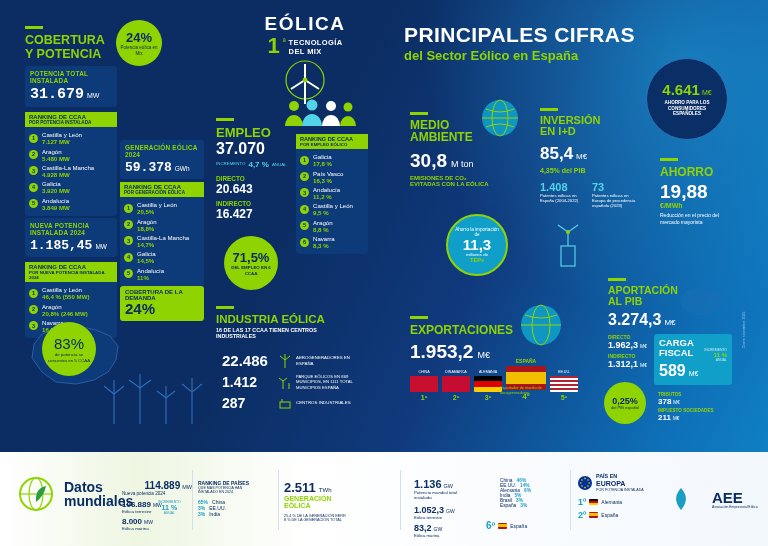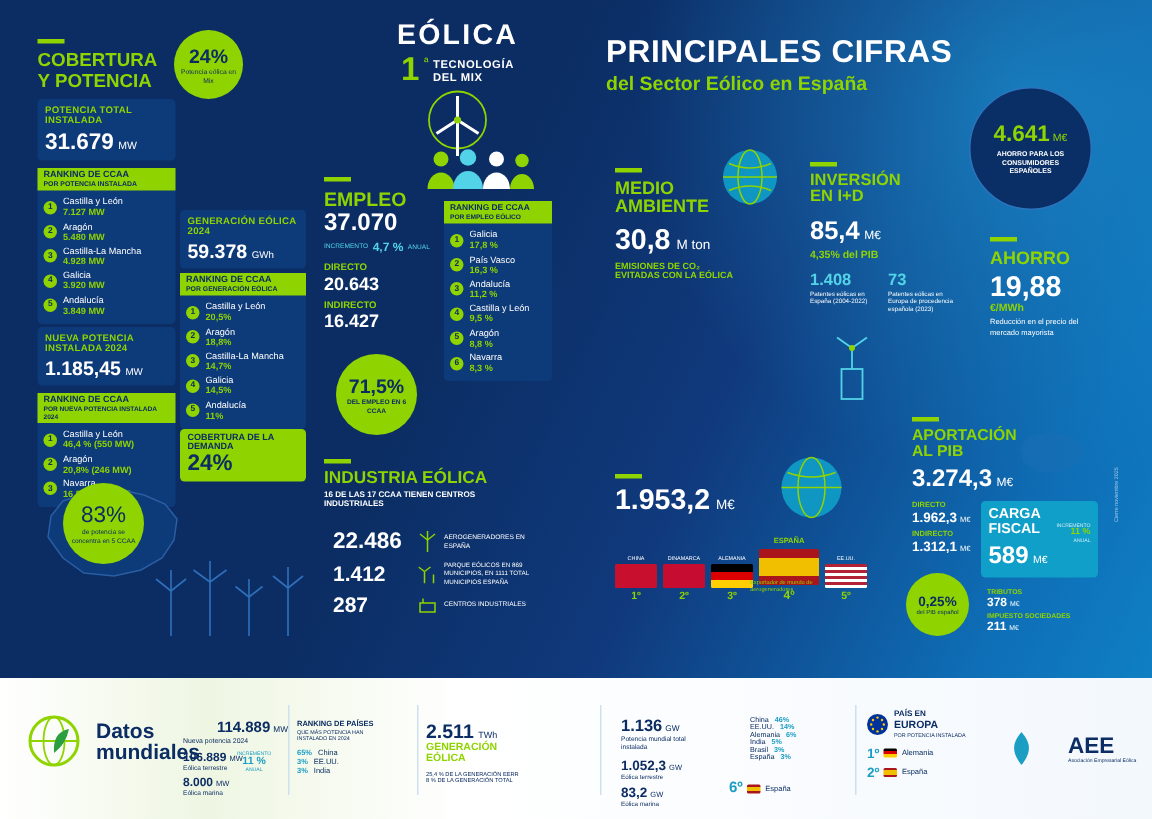--- a/index.html
+++ b/index.html
@@ -35,21 +35,21 @@
   
   .cob-title { font-size:12.5px; font-weight:bold; color:#8fd400; line-height:1.1; }
   .cob-rule { width:18px; height:3px; background:#8fd400; margin-bottom:5px; }
 
   
   .box { border-radius:3px; }
   .box-dark { background:#0d3a79; }
   .box-green { background:#8fd400; color:#0b2d63; }
   .lbl-head { font-size:6.4px; font-weight:bold; letter-spacing:.2px; }
 
-  .bignum { font-weight:bold; line-height:1; }
+  .bignum { font-weight:bold; line-height:1;font-family:Liberation Mono, monospace; }
 
   .rank-row { display:flex; align-items:center; gap:4px; font-size:6.1px; line-height:1.15; padding:1.2px 0;}
   .rank-num {
     width:9px;height:9px;border-radius:50%;background:#8fd400;color:#0b2d63;
     font-size:5.6px;font-weight:bold;display:flex;align-items:center;justify-content:center;flex:0 0 auto;
   }
   .rank-name{ color:#fff; }
   .rank-val{ color:#8fd400; font-weight:bold; }
 
   .circle { border-radius:50%; display:flex; flex-direction:column; align-items:center; justify-content:center; text-align:center;}
@@ -386,20 +386,26 @@
     <div class="z" style="left:478px; top:96px;">
       <svg width="44" height="44" viewBox="0 0 44 44">
         <circle cx="22" cy="22" r="18" fill="#0f9fc9" opacity=".9"></circle>
         <ellipse cx="22" cy="22" rx="8" ry="18" fill="none" stroke="#8fd400" stroke-width="1"></ellipse>
         <line x1="4" y1="22" x2="40" y2="22" stroke="#8fd400" stroke-width="1"></line>
         <path d="M8,13 Q22,19 36,13" fill="none" stroke="#8fd400" stroke-width="1"></path>
         <path d="M8,31 Q22,25 36,31" fill="none" stroke="#8fd400" stroke-width="1"></path>
       </svg>
     </div>
 
+    <div class="z circle c-teal" style="left:446px; top:214px; width:62px; height:62px; border:2px solid #8fd400;">
+      <div style="font-size:4.6px; color:#fff; width:50px; line-height:1.15;">Ahorro la importación de</div>
+      <div style="font-size:15px; font-weight:bold; color:#fff; line-height:1;">11,3</div>
+      <div style="font-size:4.4px; color:#fff;">millones de</div>
+      <div style="font-size:5.6px; font-weight:bold; color:#8fd400;">TEPs</div>
+    </div>
 
     <div class="z" style="left:540px; top:108px; width:100px;">
       <div style="width:18px;height:2.5px;background:#8fd400;margin-bottom:4px;"></div>
       <div style="font-size:11px; font-weight:bold; color:#8fd400; line-height:1.05;">INVERSIÓN</div>
       <div style="font-size:11px; font-weight:bold; color:#8fd400; line-height:1.05;">EN I+D</div>
       <div style="display:flex; align-items:baseline; gap:3px; margin-top:6px;">
         <span style="font-size:17px; font-weight:bold; color:#fff;">85,4</span>
         <span style="font-size:8px; color:#fff;">M€</span>
       </div>
       <div style="font-size:7px; font-weight:bold; color:#8fd400; margin-top:3px;">4,35% del PIB</div>
@@ -436,20 +442,21 @@
     <div class="z" style="left:660px; top:158px; width:96px;">
       <div style="width:18px;height:2.5px;background:#8fd400;margin-bottom:4px;"></div>
       <div style="font-size:12px; font-weight:bold; color:#8fd400;">AHORRO</div>
       <div style="font-size:19px; font-weight:bold; color:#fff; line-height:1.1; margin-top:3px;">19,88</div>
       <div style="font-size:7px; font-weight:bold; color:#8fd400;">€/MWh</div>
       <div style="font-size:5px; color:#fff; line-height:1.25; margin-top:3px; width:76px;">Reducción en el precio del mercado mayorista</div>
     </div>
 
     <div class="z" style="left:410px; top:316px; width:160px;">
       <div style="width:18px;height:2.5px;background:#8fd400;margin-bottom:4px;"></div>
+      <div style="font-size:12px; font-weight:bold; color:#8fd400;">EXPORTACIONES</div>
       <div style="display:flex; align-items:baseline; gap:4px; margin-top:4px;">
         <span style="font-size:19px; font-weight:bold; color:#fff;">1.953,2</span>
         <span style="font-size:9px; color:#fff;">M€</span>
       </div>
     </div>
 
     <div class="z" style="left:516px; top:300px;">
       <svg width="50" height="50" viewBox="0 0 50 50">
         <circle cx="25" cy="25" r="20" fill="#0f9fc9" opacity=".9"></circle>
         <ellipse cx="25" cy="25" rx="9" ry="20" fill="none" stroke="#8fd400" stroke-width="1"></ellipse>

